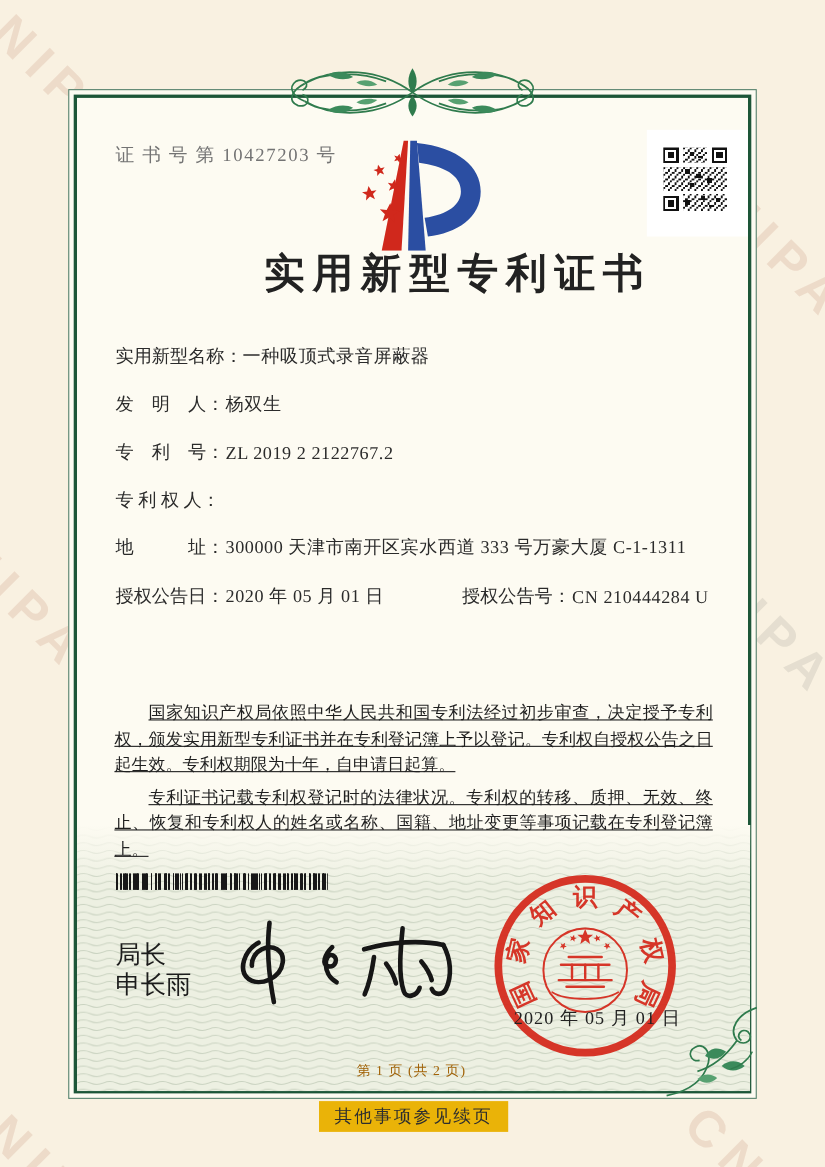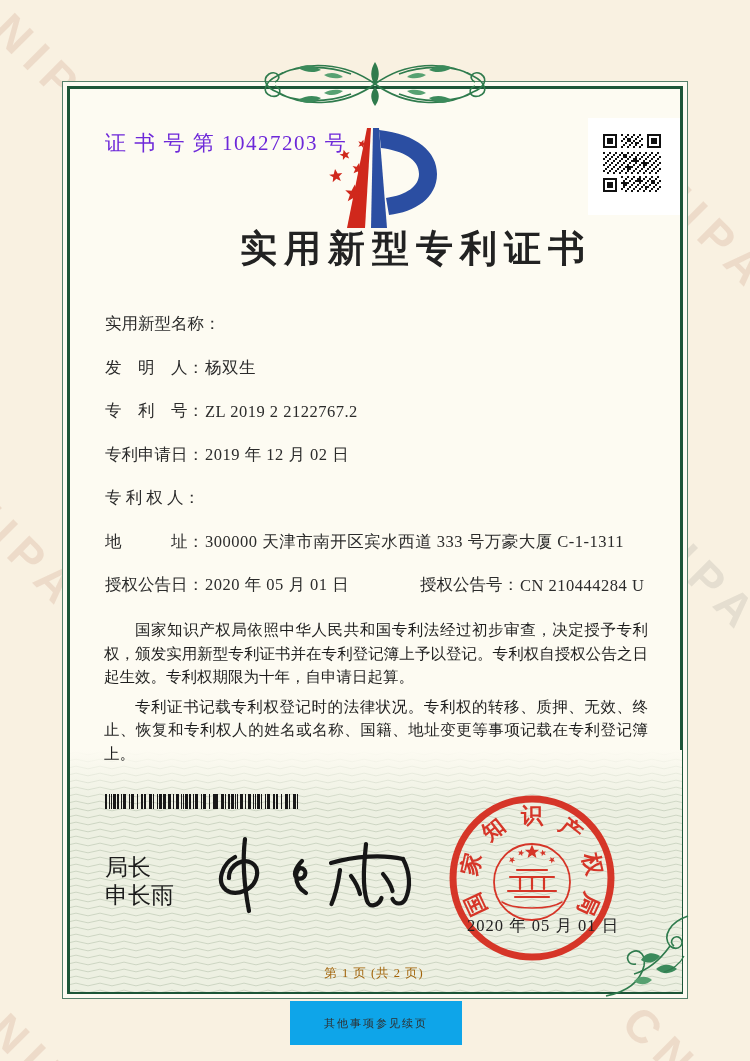--- a/index.html
+++ b/index.html
@@ -21,58 +21,58 @@
   
   .frame-outer{
     position:absolute;left:62px;top:81px;width:624px;height:916px;
     border:1.5px solid #55806a;background:#fdfbf2;
   }
   .frame-inner{
     position:absolute;left:4px;top:4px;right:4px;bottom:4px;
     border:3px solid #1d5638;
   }
   
-  .cert-no{position:absolute;left:105px;top:129px;font-size:21px;letter-spacing:1.5px;color:#6d28d9;}
+  .cert-no{position:absolute;left:105px;top:129px;font-size:17px;letter-spacing:1.5px;color:#737373;}
   .qr-patch{position:absolute;left:588px;top:118px;width:92px;height:97px;background:#ffffff;}
   .qr{position:absolute;left:603px;top:134px;width:58px;height:58px;}
   .logo{position:absolute;left:295px;top:124px;width:160px;height:104px;}
   .title{
     position:absolute;left:62px;top:224px;width:708px;text-align:center;
     font-size:37px;font-weight:700;letter-spacing:7px;color:#222;
   }
   .fields{position:absolute;left:105px;top:314px;width:545px;font-size:16.5px;}
   .frow{display:flex;align-items:flex-end;height:21px;margin-bottom:22.5px;white-space:pre;}
   .flabel{display:inline-block;min-width:100px;}
   .fvalue{letter-spacing:0.5px;}
   .fvalue.fixed{display:inline-block;width:215px;}
   .paras{
-    position:absolute;left:104px;top:618px;width:544px;
-    font-size:15.5px;line-height:23.5px;text-align:justify;color:#1f1f1f;
+    position:absolute;left:104px;top:637px;width:544px;
+    font-size:15.5px;line-height:23.5px;text-align:justify;color:#1f1f1f;text-decoration:underline;
   }
   .paras p{margin:0 0 6px 0;text-indent:2em;}
   .barcode{
     position:absolute;left:105px;top:794px;width:193px;height:15px;
     background:
       repeating-linear-gradient(90deg,#181818 0 1.5px,rgba(0,0,0,0) 1.5px 4px),
       repeating-linear-gradient(90deg,#181818 0 1px,rgba(0,0,0,0) 1px 6.5px),
       repeating-linear-gradient(90deg,#181818 0 2px,rgba(0,0,0,0) 2px 9px);
   }
   .signer{
     position:absolute;left:105px;top:853px;
     font-family:"Liberation Sans","DejaVu Sans",sans-serif;
     font-size:23px;color:#1c1c1c;line-height:28px;
   }
   .signature{position:absolute;left:205px;top:833px;width:230px;height:82px;}
   .seal{position:absolute;left:444px;top:790px;width:176px;height:176px;opacity:0.93;}
   .seal-date{position:absolute;left:467px;top:915px;font-size:16.5px;color:#222;letter-spacing:1px;z-index:5;}
   .page-no{position:absolute;left:62px;top:965px;width:624px;text-align:center;font-size:12.5px;color:#a16207;letter-spacing:1px;}
   .note-box{
-    position:absolute;left:290px;top:1001px;width:172px;height:44px;
-    background:#0ea5e9;display:flex;align-items:center;justify-content:center;
-    font-size:11px;color:#2e2e2e;letter-spacing:2px;
+    position:absolute;left:290px;top:1001px;width:172px;height:28px;
+    background:#eab308;display:flex;align-items:center;justify-content:center;
+    font-size:16px;color:#2e2e2e;letter-spacing:2px;
   }
   .waves{position:absolute;left:70px;top:750px;width:612px;height:242px;}
   .waves-fade{
     position:absolute;left:70px;top:750px;width:612px;height:55px;
     background:linear-gradient(#fdfbf2,rgba(253,251,242,0));
   }
   .flourish-top{position:absolute;left:225px;top:52px;width:300px;height:64px;}
   .flourish-corner{position:absolute;left:600px;top:912px;width:96px;height:96px;}
 </style>
 </head>
@@ -156,30 +156,27 @@
       <path transform="translate(63,45) scale(0.62) rotate(10)" d="M0 -10 L2.9 -3.1 L9.5 -3.1 L4.2 1.2 L5.9 8.1 L0 3.9 L-5.9 8.1 L-4.2 1.2 L-9.5 -3.1 L-2.9 -3.1 Z"></path>
       <path transform="translate(41,52) scale(0.7) rotate(-8)" d="M0 -10 L2.9 -3.1 L9.5 -3.1 L4.2 1.2 L5.9 8.1 L0 3.9 L-5.9 8.1 L-4.2 1.2 L-9.5 -3.1 L-2.9 -3.1 Z"></path>
       <path transform="translate(59,70) scale(0.95) rotate(5)" d="M0 -10 L2.9 -3.1 L9.5 -3.1 L4.2 1.2 L5.9 8.1 L0 3.9 L-5.9 8.1 L-4.2 1.2 L-9.5 -3.1 L-2.9 -3.1 Z"></path>
     </g>
   </svg>
 
   <div class="title">实用新型专利证书</div>
 
   <div class="fields">
     <div class="frow">
-      <span class="flabel">实用新型名称：</span>
+      <span class="flabel">实用新型名称：</span><span class="fvalue">一种吸顶式录音屏蔽器</span>
     </div>
     <div class="frow">
       <span class="flabel">发　明　人：</span><span class="fvalue">杨双生</span>
     </div>
     <div class="frow">
       <span class="flabel">专　利　号：</span><span class="fvalue">ZL 2019 2 2122767.2</span>
-    </div>
-    <div class="frow">
-      <span class="flabel">专利申请日：</span><span class="fvalue">2019 年 12 月 02 日</span>
     </div>
     <div class="frow">
       <span class="flabel">专 利 权 人：</span>
     </div>
     <div class="frow">
       <span class="flabel">地　　　址：</span><span class="fvalue">300000 天津市南开区宾水西道 333 号万豪大厦 C-1-1311</span>
     </div>
     <div class="frow">
       <span class="flabel">授权公告日：</span><span class="fvalue fixed">2020 年 05 月 01 日</span><span class="flabel">授权公告号：</span><span class="fvalue">CN 210444284 U</span>
     </div>

